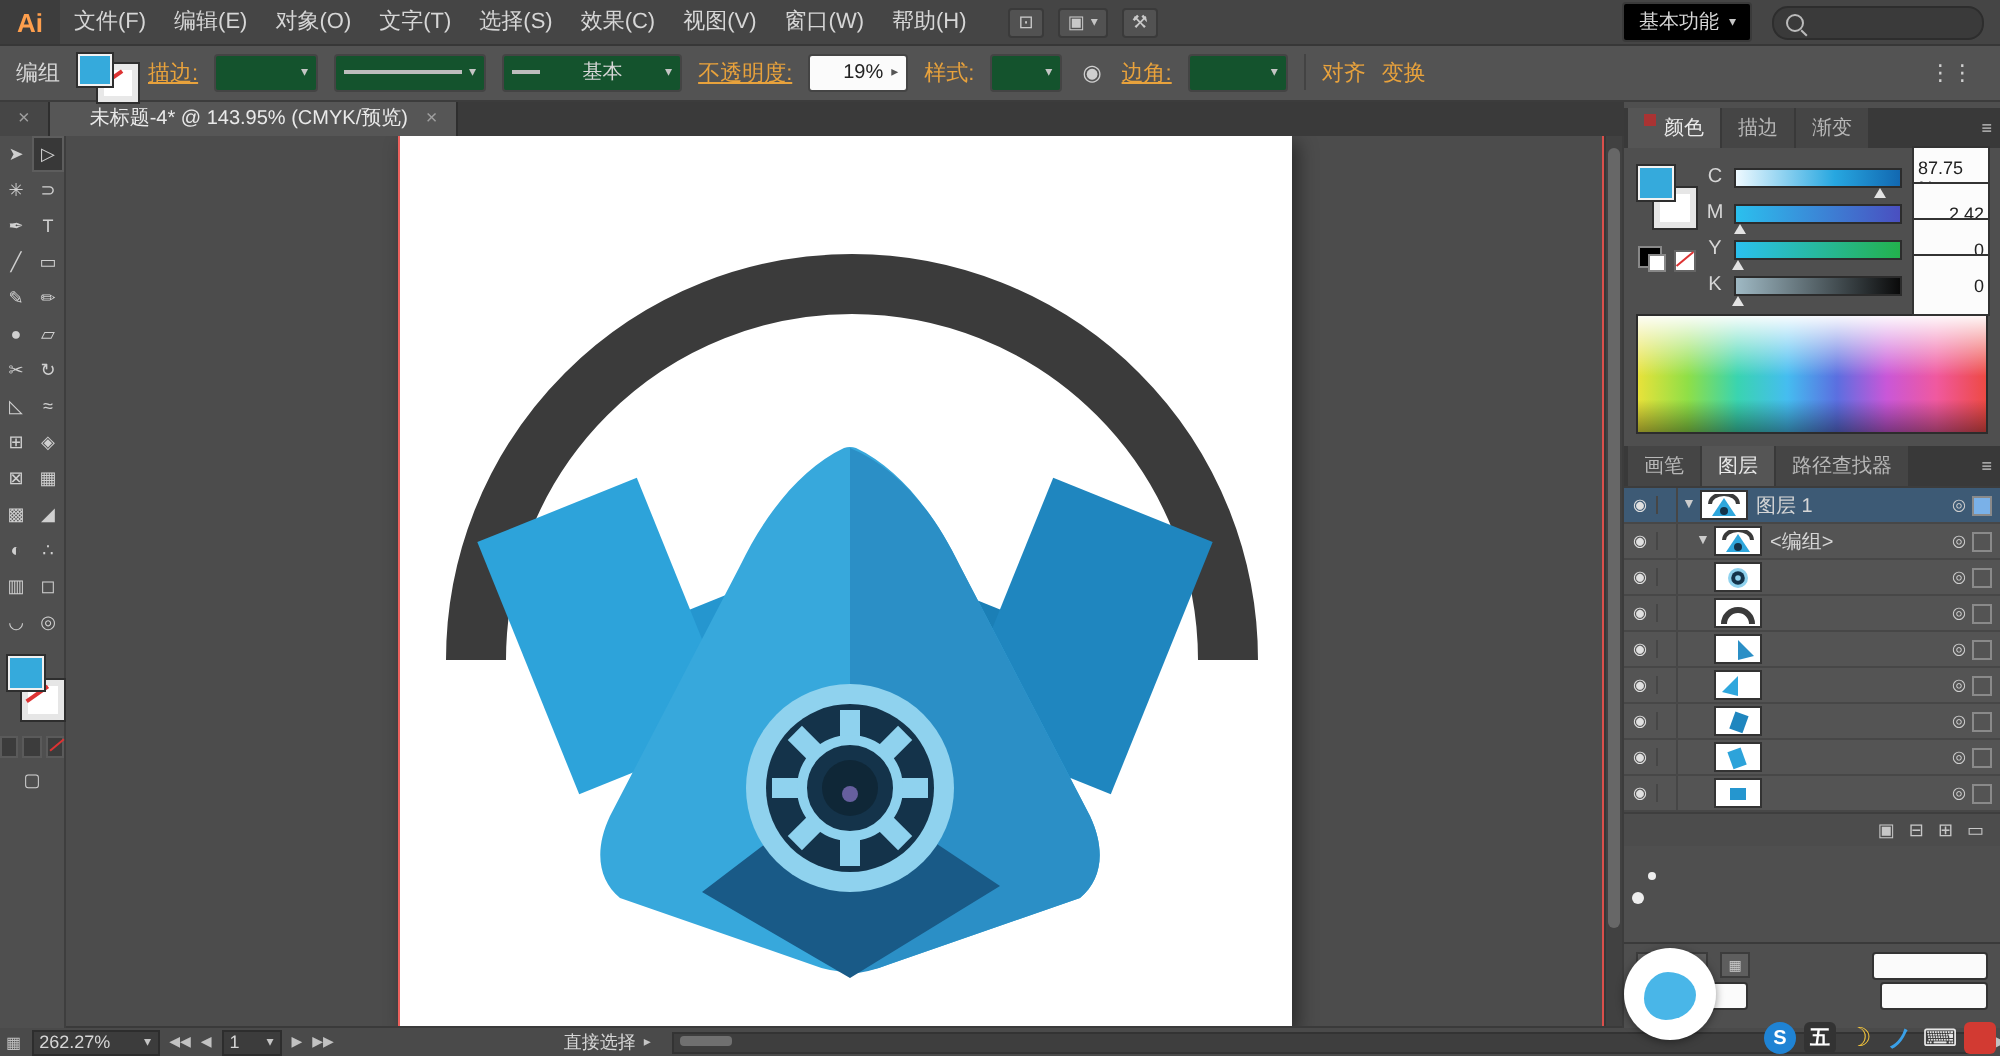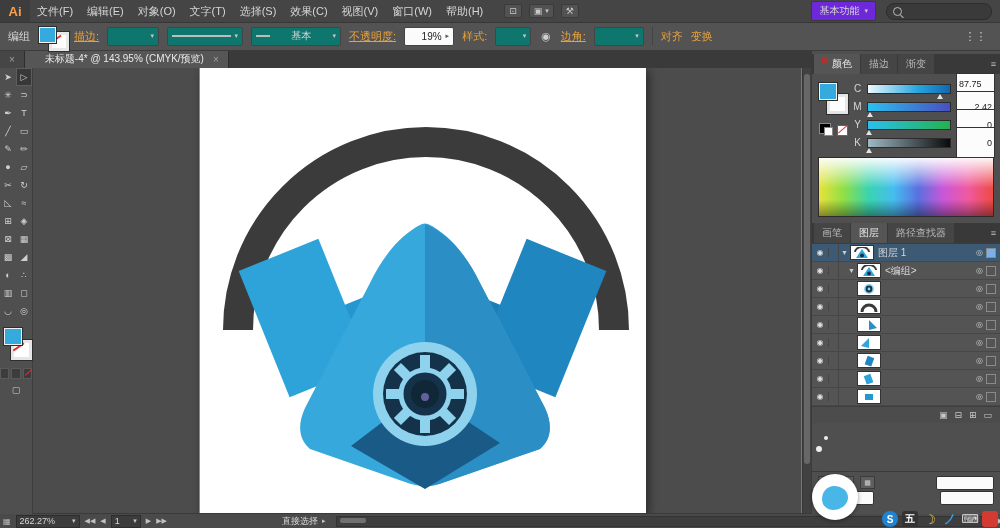--- a/index.html
+++ b/index.html
@@ -11,42 +11,42 @@
   .menubar{position:absolute;top:0;left:0;width:100%;height:22px;background:#454545;
            border-bottom:1px solid #373737;display:flex;align-items:center;z-index:30;}
   .ai-logo{width:30px;height:22px;display:flex;align-items:center;justify-content:center;
            background:#3d3d3d;color:#ff9f4d;font-weight:bold;font-size:13px;}
   .menu-item{padding:0 7px;line-height:22px;white-space:nowrap;}
   .mb-icons{display:flex;align-items:center;gap:7px;margin-left:14px;}
   .mb-btn{font-size:9px;color:#c9c9c9;background:#525252;border:1px solid #3a3a3a;
           border-radius:2px;padding:1px 4px;display:flex;align-items:center;gap:3px;}
   .caret{font-size:7px;color:#c5c5c5;}
   .workspace{margin-left:auto;display:flex;align-items:center;gap:5px;padding:2px 7px;
-             background:#6d28d9;border:1px solid #3a3a3a;border-radius:2px;font-size:10px;}
+             background:#000000;border:1px solid #3a3a3a;border-radius:2px;font-size:10px;}
   .searchbox{width:92px;height:15px;margin:0 8px 0 10px;background:#3a3a3a;border:1px solid #2d2d2d;
              border-radius:8px;display:flex;align-items:center;gap:4px;padding:0 6px;}
   .mag{position:relative;width:7px;height:7px;border:1px solid #bbb;border-radius:50%;flex:none;}
   .mag::after{content:"";position:absolute;right:-3px;bottom:-2px;width:4px;height:1px;
               background:#bbb;transform:rotate(45deg);}
 
   
   .controlbar{position:absolute;top:22px;left:0;width:100%;height:28px;background:#535353;
               border-bottom:1px solid #3c3c3c;display:flex;align-items:center;gap:8px;
               padding:0 8px;z-index:29;}
   .cb-label{white-space:nowrap;}
   .cb-link{color:#e8a23c;white-space:nowrap;}
   .cb-link.u{text-decoration:underline;}
   .swatch-pair{position:relative;width:28px;height:22px;flex:none;}
   .fill-swatch{position:absolute;left:1px;top:2px;width:15px;height:14px;background:#35aadc;
                border:1px solid #f2f2f2;box-shadow:0 0 0 1px #2e2e2e;}
   .stroke-swatch{position:absolute;left:11px;top:7px;width:14px;height:13px;background:#fff;
                  border:3px solid #e8e8e8;box-shadow:0 0 0 1px #2e2e2e;}
   .stroke-swatch::after{content:"";position:absolute;left:-2px;top:3px;width:12px;height:1.5px;
                         background:#d33;transform:rotate(-35deg);}
-  .cb-field{height:17px;background:#0f766e;border:1px solid #444;border-radius:2px;
+  .cb-field{height:17px;background:#14532d;border:1px solid #444;border-radius:2px;
             display:flex;align-items:center;gap:4px;padding:0 4px;font-size:10px;flex:none;}
   .cb-field.white{background:#fbfbfb;color:#222;}
   .cb-sep{width:1px;height:18px;background:#434343;flex:none;}
   .cb-iconbtn{color:#cfcfcf;font-size:11px;padding:0 2px;}
   .cb-right{margin-left:auto;display:flex;gap:9px;align-items:center;}
 
   
   .tabbar{position:absolute;top:50px;left:0;width:812px;height:18px;background:#3a3a3a;
           display:flex;z-index:28;}
   .doc-tab{display:flex;align-items:center;gap:9px;padding:0 9px;font-size:10px;height:18px;

